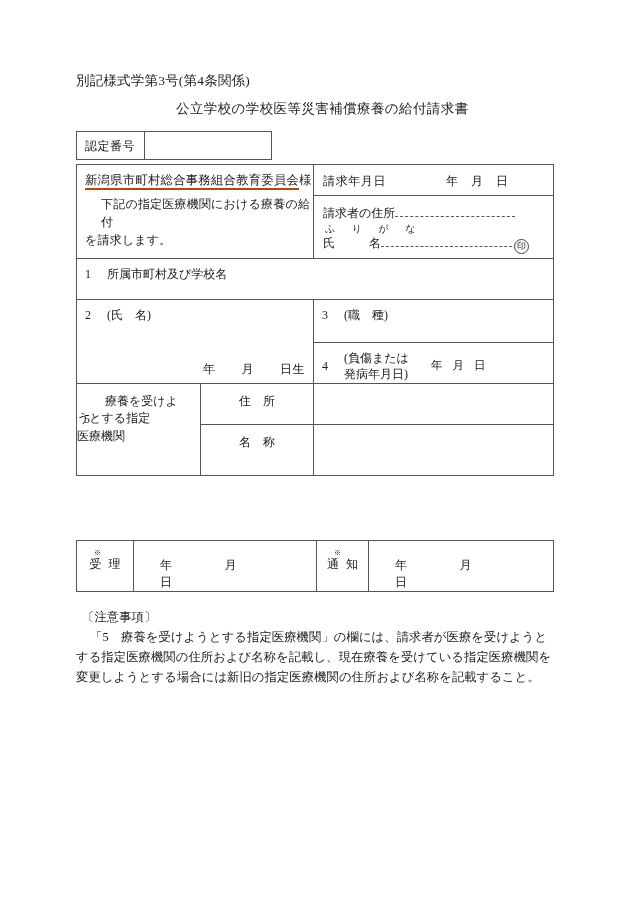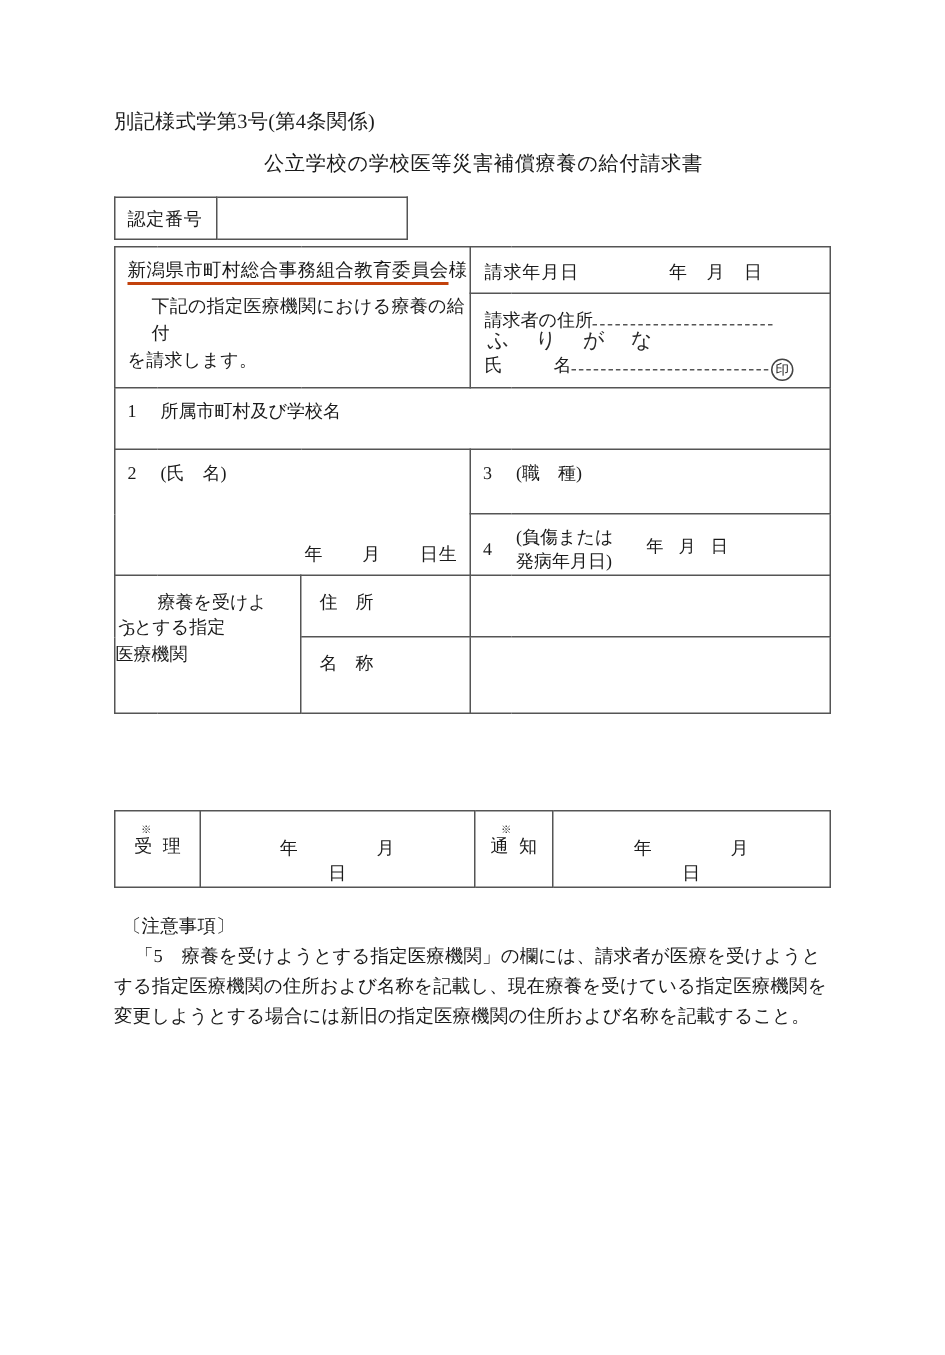--- a/index.html
+++ b/index.html
@@ -114,21 +114,21 @@
     vertical-align: baseline;
   }
 
   .furigana-wrap {
     position: absolute;
     left: 9px;
     bottom: 6px;
     width: 235px;
   }
   .furigana {
-    font-size: 14px;
+    font-size: 10px;
     letter-spacing: 7px;
     padding-left: 2px;
     color: #2a2a2a;
   }
   .namerow {
     font-size: 12px;
     white-space: nowrap;
     margin-top: -1px;
   }
   .namerow .lbl-shi { letter-spacing: 0; }
@@ -199,21 +199,21 @@
     position: absolute;
     left: 7px;
     top: 27px;
     font-size: 12px;
   }
   .inst-label .lines {
     padding-left: 28px;
   }
   .sub-label {
     font-size: 12px;
-    text-align: left;
+    text-align: center;
     padding-top: 9px;
     letter-spacing: 12px;
     text-indent: 12px;
   }
 
   
   #receipt-table { left: 76px; top: 540px; width: 477px; }
   #receipt-table td { height: 45px; }
   .mark-cell {
     font-size: 12px;
@@ -225,21 +225,21 @@
   }
   .mark-cell .star {
     position: absolute;
     font-size: 7px;
     left: 10px;
     top: 7px;
     letter-spacing: 0;
   }
   .date-cell {
     font-size: 12px;
-    text-align: center;
+    text-align: left;
     padding-top: 16px;
     letter-spacing: 0.5px;
   }
   .date-cell span { padding: 0 26px; }
 
   
   .notes {
     position: absolute;
     left: 76px;
     top: 608px;

